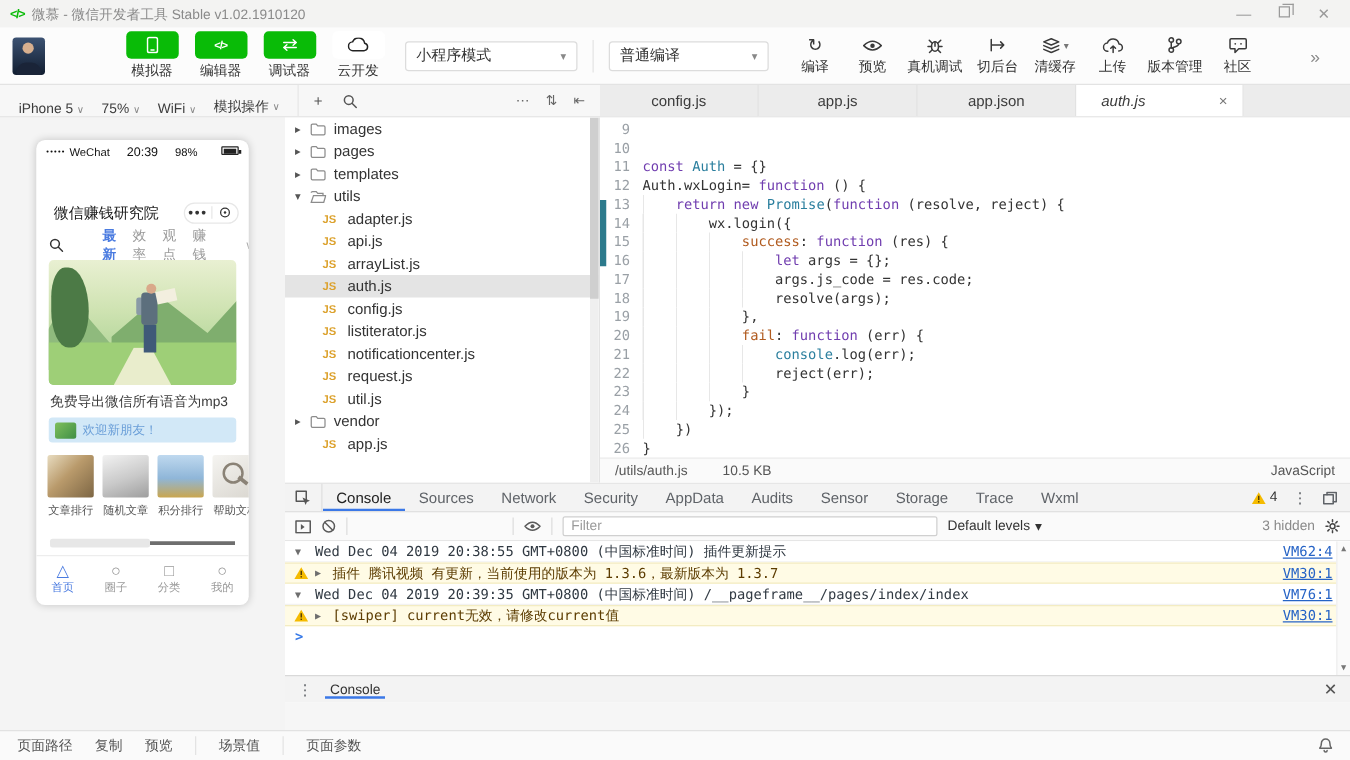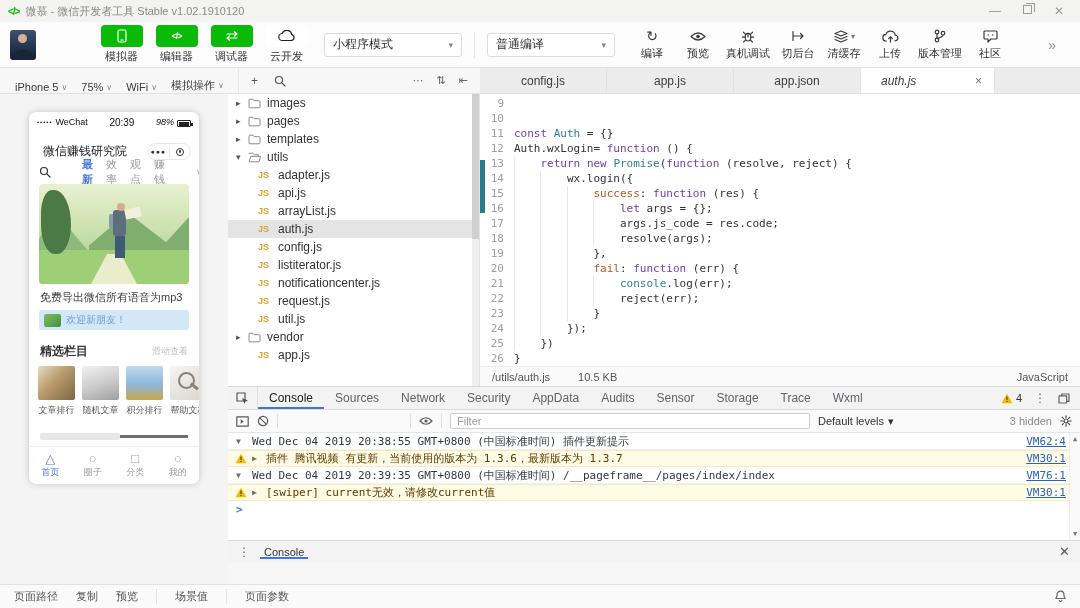--- a/index.html
+++ b/index.html
@@ -93,21 +93,21 @@
   .dtab { padding:0 11px; display:flex; align-items:center; }
   .dtab.active { color:#222; box-shadow:inset 0 -2px 0 #3b78e7; }
   #debug-right { margin-left:auto; display:flex; align-items:center; gap:12px; padding-right:10px; color:#5f6368; }
   #warn-count { display:flex; align-items:center; gap:3px; font-size:11px; color:#333; }
   .kebab { font-size:12px; color:#5f6368; }
   #console-toolbar { height:23px; flex:none; background:#fafafa; border-bottom:1px solid #e6e6e6; display:flex; align-items:center; padding:0 8px; gap:8px; }
   #console-toolbar .ci { color:#5a5a5a; display:inline-flex; }
   .tdiv { width:1px; height:14px; background:#ddd; }
   #ctx-select { width:116px; height:16px; border:1px solid #d0d0d0; background:#fff; border-radius:2px; font-size:11px; color:#333; display:flex; align-items:center; padding:0 6px;margin-top:48px; }
   #ctx-select .caret { margin-left:auto; font-size:8px; color:#777; }
-  #filter-input { width:360px; height:16px; border:1px solid #d0d0d0; border-radius:2px; font-size:11px; padding:0 6px; color:#333; background:#fff; font-family:"Liberation Sans",sans-serif; }
+  #filter-input { width:300px; height:16px; border:1px solid #d0d0d0; border-radius:2px; font-size:11px; padding:0 6px; color:#333; background:#fff; font-family:"Liberation Sans",sans-serif; }
   #filter-input::placeholder { color:#9a9a9a; }
   #levels { font-size:11px; color:#333; display:flex; align-items:center; gap:4px; }
   #hidden-count { margin-left:auto; font-size:11px; color:#8a8a8a; }
   #console-gear { color:#444; display:inline-flex; }
   #console-messages { flex:1; position:relative; overflow:hidden; font-family:"DejaVu Sans Mono", monospace; font-size:11px; background:#fff; }
   .crow { min-height:17px; display:flex; align-items:center; padding:0 26px 0 24px; position:relative; border-bottom:1px solid #f2f2f2; color:#303942; }
   .crow .caret { position:absolute; left:8px; color:#6e6e6e; font-size:8px; }
   .crow.warn { background:#fffbe5; border-top:1px solid #f3ecc2; border-bottom:1px solid #f3ecc2; color:#5c3c00; padding-left:38px; }
   .crow.warn .caret { left:24px; }
   .crow.warn .wicon { position:absolute; left:7px; display:inline-flex; }
@@ -122,25 +122,25 @@
   #statusbar { height:24px; flex:none; background:#fafafa; border-top:1px solid #e2e2e2; display:flex; align-items:center; font-size:11px; color:#555; padding:0 14px; }
   .sb-item { margin-right:18px; white-space:nowrap; }
   .sb-item.grp { border-left:1px solid #e3e3e3; padding-left:18px; }
   #sb-bell { margin-left:auto; color:#666; display:inline-flex; }
 
   
   #phone { position:absolute; left:29px; top:18px; width:170px; height:372px; background:#fff; border-radius:7px; box-shadow:0 0 7px rgba(0,0,0,.2); overflow:hidden; display:flex; flex-direction:column; }
   #p-status { height:20px; display:flex; align-items:center; font-size:9px; color:#111; padding:0 8px; flex:none; }
   #p-dots { font-size:6px; letter-spacing:1px; margin-right:3px; }
   #p-time { flex:1; text-align:center; font-size:10px; }
-  #p-batt { display:flex; align-items:flex-end; gap:3px;font-style:italic; }
+  #p-batt { display:flex; align-items:flex-start; gap:19px; }
   .batt { width:14px; height:7px; border:1px solid #222; border-radius:1px; position:relative; }
   .batt:before { content:""; position:absolute; left:0.5px; top:0.5px; bottom:0.5px; width:10px; background:#222; }
   .batt:after { content:""; position:absolute; right:-3px; top:1.5px; width:2px; height:3px; background:#222; }
-  #p-nav { height:28px; display:flex; align-items:flex-end; flex:none; padding:0 8px; position:relative; }
+  #p-nav { height:28px; display:flex; align-items:center; flex:none; padding:0 8px; position:relative;margin-top:24px; }
   #p-title { position:absolute; left:0; right:58px; text-align:center; font-size:12px; color:#1a1a1a; }
   #capsule { margin-left:auto; width:44px; height:17px; border:1px solid #e7e7e7; border-radius:9px; background:#fff; display:flex; align-items:center; }
   #capsule .dots { flex:1; text-align:center; font-size:7px; letter-spacing:1px; color:#333; }
   #capsule .cdiv { width:1px; height:10px; background:#e7e7e7; }
   #capsule .target { flex:1; display:flex; justify-content:center; }
   #capsule .target i { width:8px; height:8px; border:1.2px solid #333; border-radius:50%; display:block; position:relative; }
   #capsule .target i:before { content:""; position:absolute; left:1.8px; top:1.8px; width:2.4px; height:2.4px; border-radius:50%; background:#333; }
   #p-tabs { height:24px; display:flex; align-items:center; padding:0 10px; gap:31px; flex:none; }
   .ptab { font-size:11px; color:#9a9a9a; }
   .ptab.active { color:#4a7be0; font-weight:bold; }
@@ -419,24 +419,20 @@
           <div class="hiker-body"></div>
           <div class="hiker-legs"></div>
           <div class="hiker-head"></div>
           <div class="hiker-map"></div>
         </div>
         <div id="p-caption">免费导出微信所有语音为mp3</div>
         <div id="p-notice">
           <span class="thumb"></span>
           <span class="ntext">欢迎新朋友！</span>
         </div>
-        <div id="p-section">
-          <span class="stitle">精选栏目</span>
-          <span class="smore">滑动查看</span>
-        </div>
         <div id="p-cards">
             <div class="pcard">
               <div class="cimg c0"></div>
               <span class="clabel">文章排行</span>
             </div>
             <div class="pcard">
               <div class="cimg c1"></div>
               <span class="clabel">随机文章</span>
             </div>
             <div class="pcard">

